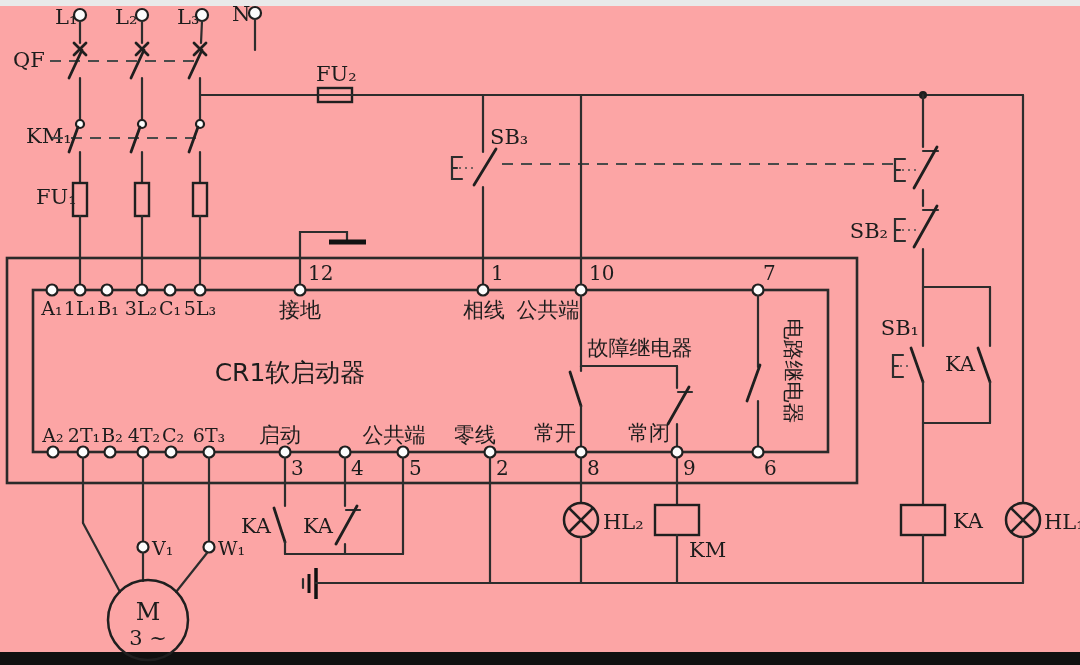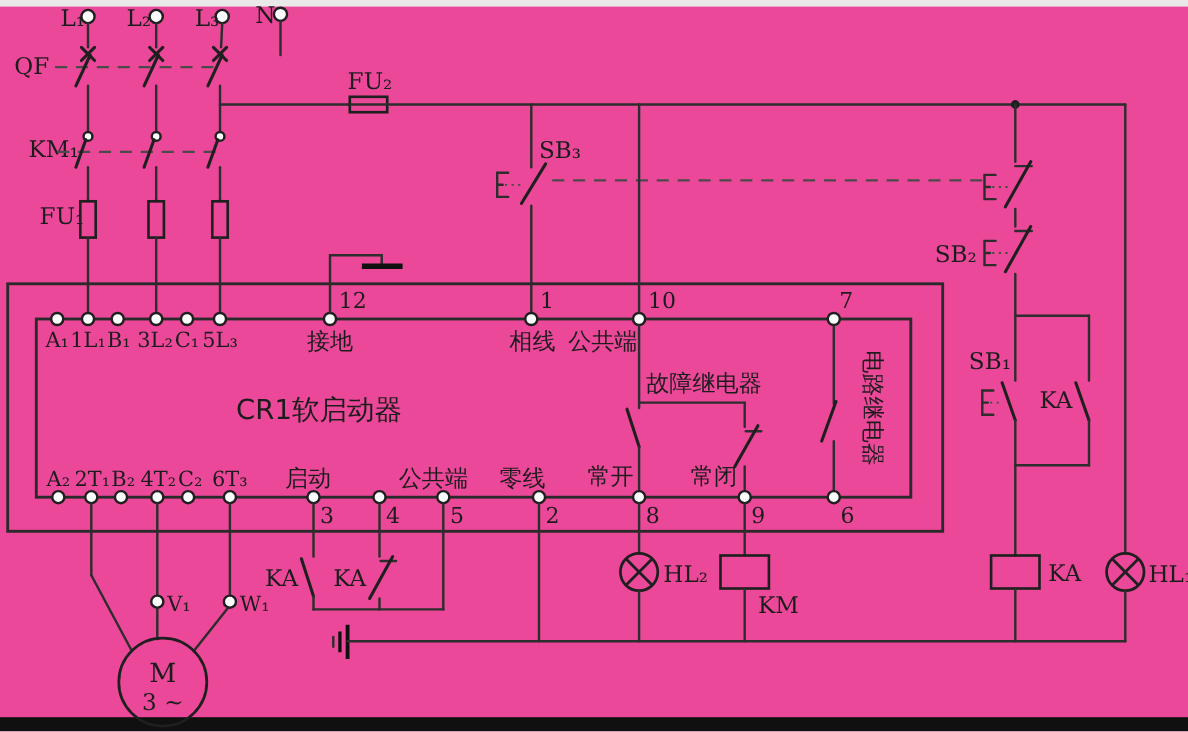--- a/index.html
+++ b/index.html
@@ -1,16 +1,16 @@
 <!DOCTYPE html>
 <html><head>
 <meta charset="utf-8">
 <style>
   html,body{margin:0;padding:0;background:#ffffff;}
-  #stage{position:relative;width:1080px;height:665px;background:#ec4899;overflow:hidden;
+  #stage{position:relative;width:1080px;height:665px;background:#fca5a5;overflow:hidden;
          font-family:"DejaVu Serif","Liberation Serif",serif;}
   svg{display:block;}
   text{fill:#1c1c1c;}
   .lbl{font-size:21px;}
   .num{font-size:20px;}
   .pin{font-size:19px;}
   .cn{font-size:21px;font-family:"DejaVu Sans","Liberation Sans",sans-serif;}
   .title-cn{font-size:25px;font-family:"DejaVu Sans","Liberation Sans",sans-serif;}
   .wire{stroke:#2d2d2d;stroke-width:2.2;fill:none;stroke-linecap:round;}
   .blade{stroke:#1f1f1f;stroke-width:2.8;fill:none;stroke-linecap:round;}

